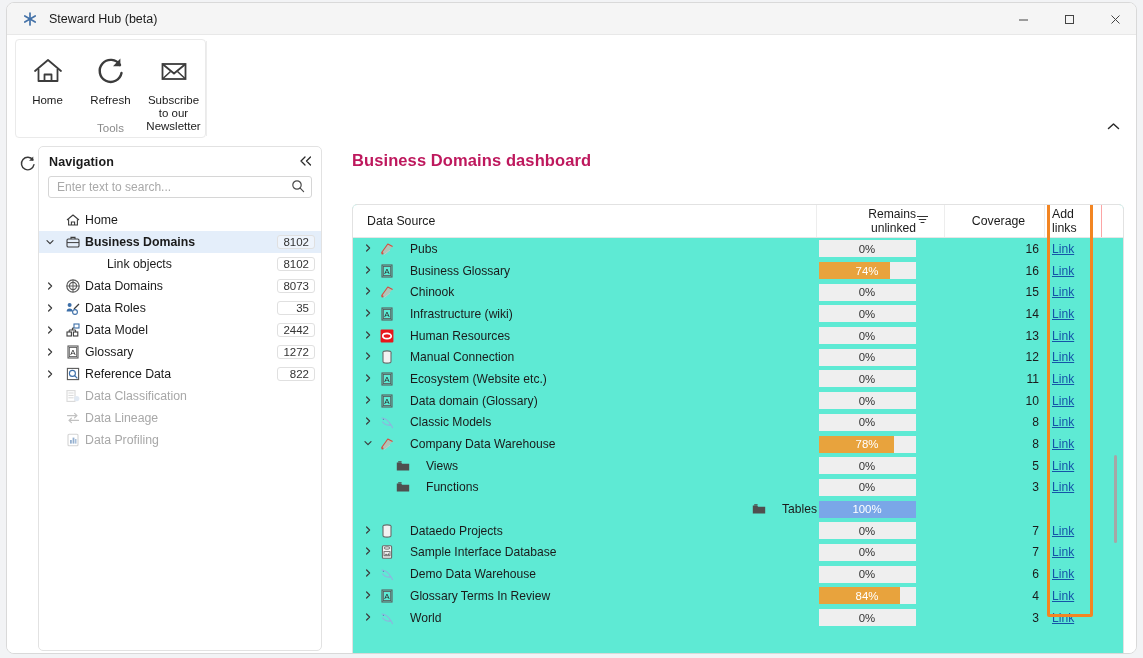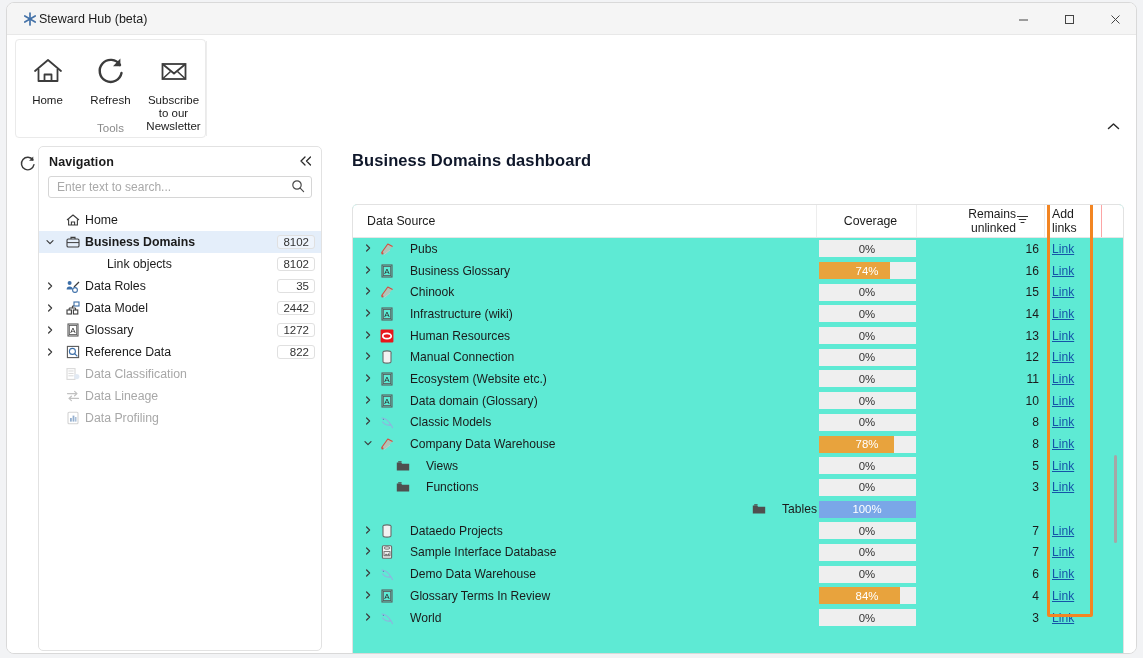--- a/index.html
+++ b/index.html
@@ -16,21 +16,21 @@
     background:#ffffff; border:1px solid #d9d9d9; border-radius:8px;
     overflow:hidden;
   }
   
   #titlebar {
     position:absolute; left:0; top:0; width:1131px; height:32px;
     background:#f5f5f5; border-bottom:1px solid #e8e8e8;
     display:flex; align-items:center;
   }
   #app-icon { width:18px; height:18px; margin-left:14px; }
-  #title-text { margin-left:0; font-size:12.5px; color:#1b1b1b; }
+  #title-text { margin-left:10px; font-size:12.5px; color:#1b1b1b; }
   .wbtn {
     width:46px; height:32px; display:flex; align-items:center; justify-content:center;
     color:#333;
   }
   #wbtns { position:absolute; right:0; top:0; display:flex; }
   
   #ribbon {
     position:absolute; left:0; top:32px; width:1131px; height:107px; background:#ffffff;
   }
   #ribbon-group {
@@ -99,21 +99,21 @@
     margin-left:auto; min-width:38px; height:14px; border:1px solid #e0e0e0;
     border-radius:3px; display:flex; align-items:center; justify-content:flex-end;
     padding:0 5px; font-size:11.5px; color:#333; background:#fff;
   }
   .tree-row.sel .tcount { background:#eef4fc; }
   .indent1 { padding-left:22px; }
   
   #dash { position:absolute; left:331px; top:0; width:800px; height:513px; }
   #dash-title {
     position:absolute; left:14px; top:9px; font-size:16.5px; font-weight:bold;
-    color:#0f172a; letter-spacing:.1px;
+    color:#be185d; letter-spacing:.1px;
   }
   #table-card {
     position:absolute; left:14px; top:62px; width:772px; height:565px;
     border:1px solid #e2e2e2; border-radius:5px; background:#5eead4; overflow:hidden;
   }
   #thead { height:33px; display:flex; border-bottom:1px solid #e6e6e6; background:#fff; }
   .th { display:flex; align-items:center; font-size:12.3px; color:#1b1b1b; }
   .th.c-src { width:464px; padding-left:14px; border-right:1px solid #ededed; }
   .th.c-cov { width:100px; padding-left:8px; border-right:1px solid #ededed; }
   .th.c-rem { width:128px; padding-left:7px; border-right:1px solid #ededed; }
@@ -300,20 +300,37 @@
             <span class="tcount">8102</span>
           </div>
           <div class="tree-row">
             <span class="tw">
               <svg width="10" height="10" viewBox="0 0 10 10">
                 <path d="M3.6 2 L6.6 5 L3.6 8" fill="none" stroke="#3c3c3c" stroke-width="1.2" stroke-linecap="round" stroke-linejoin="round"></path>
               </svg>
             </span>
             <span class="tico">
               <svg width="16" height="16" viewBox="0 0 16 16">
+                <circle cx="8" cy="8" r="6.2" fill="none" stroke="#5a5a5a" stroke-width="1.2"></circle>
+                <circle cx="8" cy="8" r="3.6" fill="none" stroke="#5a5a5a" stroke-width="1.2"></circle>
+                <line x1="8" y1="1.8" x2="8" y2="14.2" stroke="#5a5a5a" stroke-width="1"></line>
+                <line x1="1.8" y1="8" x2="14.2" y2="8" stroke="#5a5a5a" stroke-width="1"></line>
+              </svg>
+            </span>
+            <span class="tlabel">Data Domains</span>
+            <span class="tcount">8073</span>
+          </div>
+          <div class="tree-row">
+            <span class="tw">
+              <svg width="10" height="10" viewBox="0 0 10 10">
+                <path d="M3.6 2 L6.6 5 L3.6 8" fill="none" stroke="#3c3c3c" stroke-width="1.2" stroke-linecap="round" stroke-linejoin="round"></path>
+              </svg>
+            </span>
+            <span class="tico">
+              <svg width="16" height="16" viewBox="0 0 16 16">
                 <circle cx="4.6" cy="5" r="2" fill="#3d6fa8"></circle>
                 <path d="M1.6 11.5 a3 3 0 0 1 6 0" fill="#3d6fa8"></path>
                 <path d="M9 9 L14 4" stroke="#3c3c3c" stroke-width="1.2"></path>
                 <circle cx="10" cy="12" r="2.4" fill="none" stroke="#3d6fa8" stroke-width="1.1"></circle>
               </svg>
             </span>
             <span class="tlabel">Data Roles</span>
             <span class="tcount">35</span>
           </div>
           <div class="tree-row">
@@ -414,31 +431,31 @@
           </div>
         </div>
     </div>
 
     <div id="dash">
       <div id="dash-title">Business Domains dashboard</div>
 
       <div id="table-card">
         <div id="thead">
           <div class="th c-src">Data Source</div>
-          <div class="th c-cov">Coverage</div>
           <div class="th c-rem">
             <span>Remains unlinked</span>
             <span id="filter-icon">
               <svg width="13" height="11" viewBox="0 0 13 11">
                 <line x1="1" y1="2.5" x2="12" y2="2.5" stroke="#333" stroke-width="1.1"></line>
                 <line x1="2.8" y1="5.5" x2="10.2" y2="5.5" stroke="#333" stroke-width="1.1"></line>
                 <line x1="4.6" y1="8.5" x2="8.4" y2="8.5" stroke="#333" stroke-width="1.1"></line>
               </svg>
             </span>
           </div>
+          <div class="th c-cov">Coverage</div>
           <div class="th c-add">Add links</div>
           <div class="th c-end"></div>
         </div>
         <div id="tbody">
             <div class="trow">
               <div class="c-src">
                 <span class="exp"><svg width="10" height="10" viewBox="0 0 10 10">
                     <path d="M3.6 2 L6.6 5 L3.6 8" fill="none" stroke="#3c3c3c" stroke-width="1.2" stroke-linecap="round" stroke-linejoin="round"></path>
                   </svg></span>
                 <span class="ricon">

